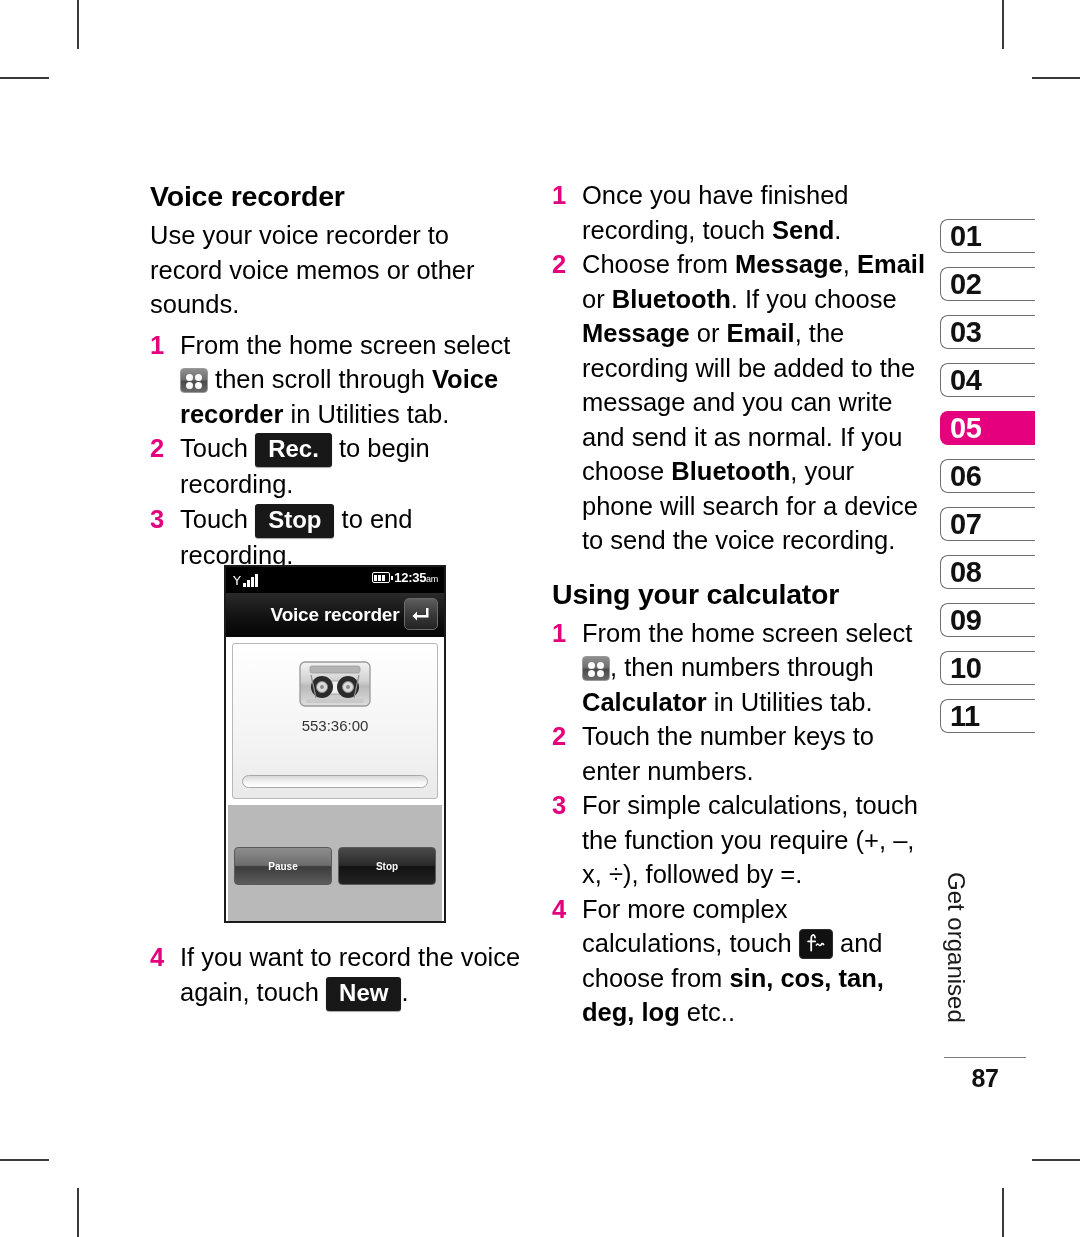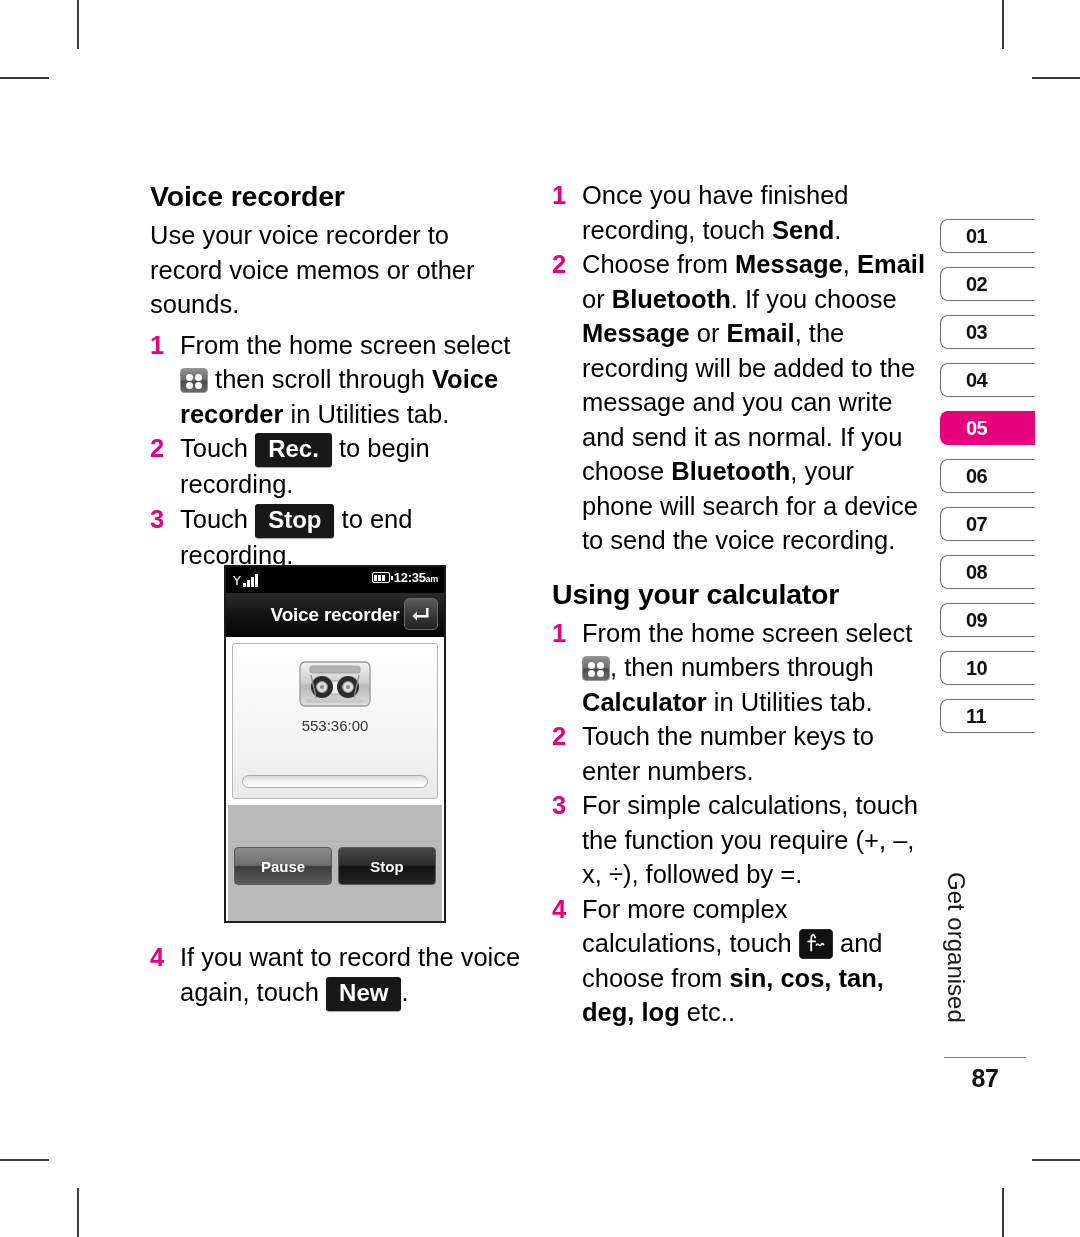--- a/index.html
+++ b/index.html
@@ -171,21 +171,21 @@
     width: 18px; height: 11px; border: 1.5px solid #fff; border-radius: 2px;
     position: relative; display: flex; align-items: center; gap: 1px;
     padding: 0 1px; box-sizing: border-box;
   }
   .batt::after {
     content: ""; position: absolute; right: -4px; top: 3px;
     width: 2px; height: 4px; background: #fff;
   }
   .batt s { display:block; width: 3px; height: 6px; background:#fff; text-decoration:none; }
   .clock { font-size: 13px; font-weight: bold; letter-spacing: -0.3px; }
-  .clock .ampm { font-size: 9px; font-weight: bold; }
+  .clock .ampm { font-size: 9px; font-weight: normal; }
 
   .phone-title {
     height: 44px;
     background: linear-gradient(180deg,#2a2a2a 0%, #101010 60%, #050505 100%);
     color: #ffffff;
     display: flex; align-items: center; justify-content: center;
     position: relative;
   }
   .phone-title span.t {
     font-size: 19px; font-weight: bold; letter-spacing: -0.2px;
@@ -229,21 +229,21 @@
     position: absolute; left: 2px; right: 2px; bottom: 0; top: 238px;
     background: #b9b9b9;
   }
   .phone-buttons {
     position: absolute; left: 6px; right: 6px; top: 42px;
     display: flex; gap: 6px;
   }
   .pbtn {
     flex: 1; height: 38px; border-radius: 4px;
     display: flex; align-items: center; justify-content: center;
-    color: #fff; font-size: 15px; font-weight: bold;
+    color: #fff; font-size: 10px; font-weight: bold;
     border: 1px solid #5a5a5a; box-sizing: border-box; text-align: right;
   }
   .pbtn.pause { background: linear-gradient(180deg,#8d8d8d 0%, #6d6d6d 48%, #3c3c3c 52%, #5c5c5c 100%); }
   .pbtn.stop  { background: linear-gradient(180deg,#4a4a4a 0%, #2a2a2a 48%, #111111 52%, #242424 100%); }
 
   
   .rail {
     position: absolute;
     left: 940px;
     top: 219px;
@@ -252,22 +252,22 @@
   .tab {
     width: 95px;
     height: 34px;
     margin-bottom: 14px;
     border: 1px solid #6d6d6d;
     border-right: none;
     border-radius: 8px 0 0 8px;
     box-sizing: border-box;
     display: flex;
     align-items: center;
-    padding-left: 25px;
-    font-size: 20px;
+    padding-left: 9px;
+    font-size: 29px;
     font-weight: bold;
     color: #111;
     background: #ffffff;
     letter-spacing: -0.5px;
   }
   .tab.active {
     background: #e5007d;
     color: #ffffff;
     border-color: #e5007d;
   }

